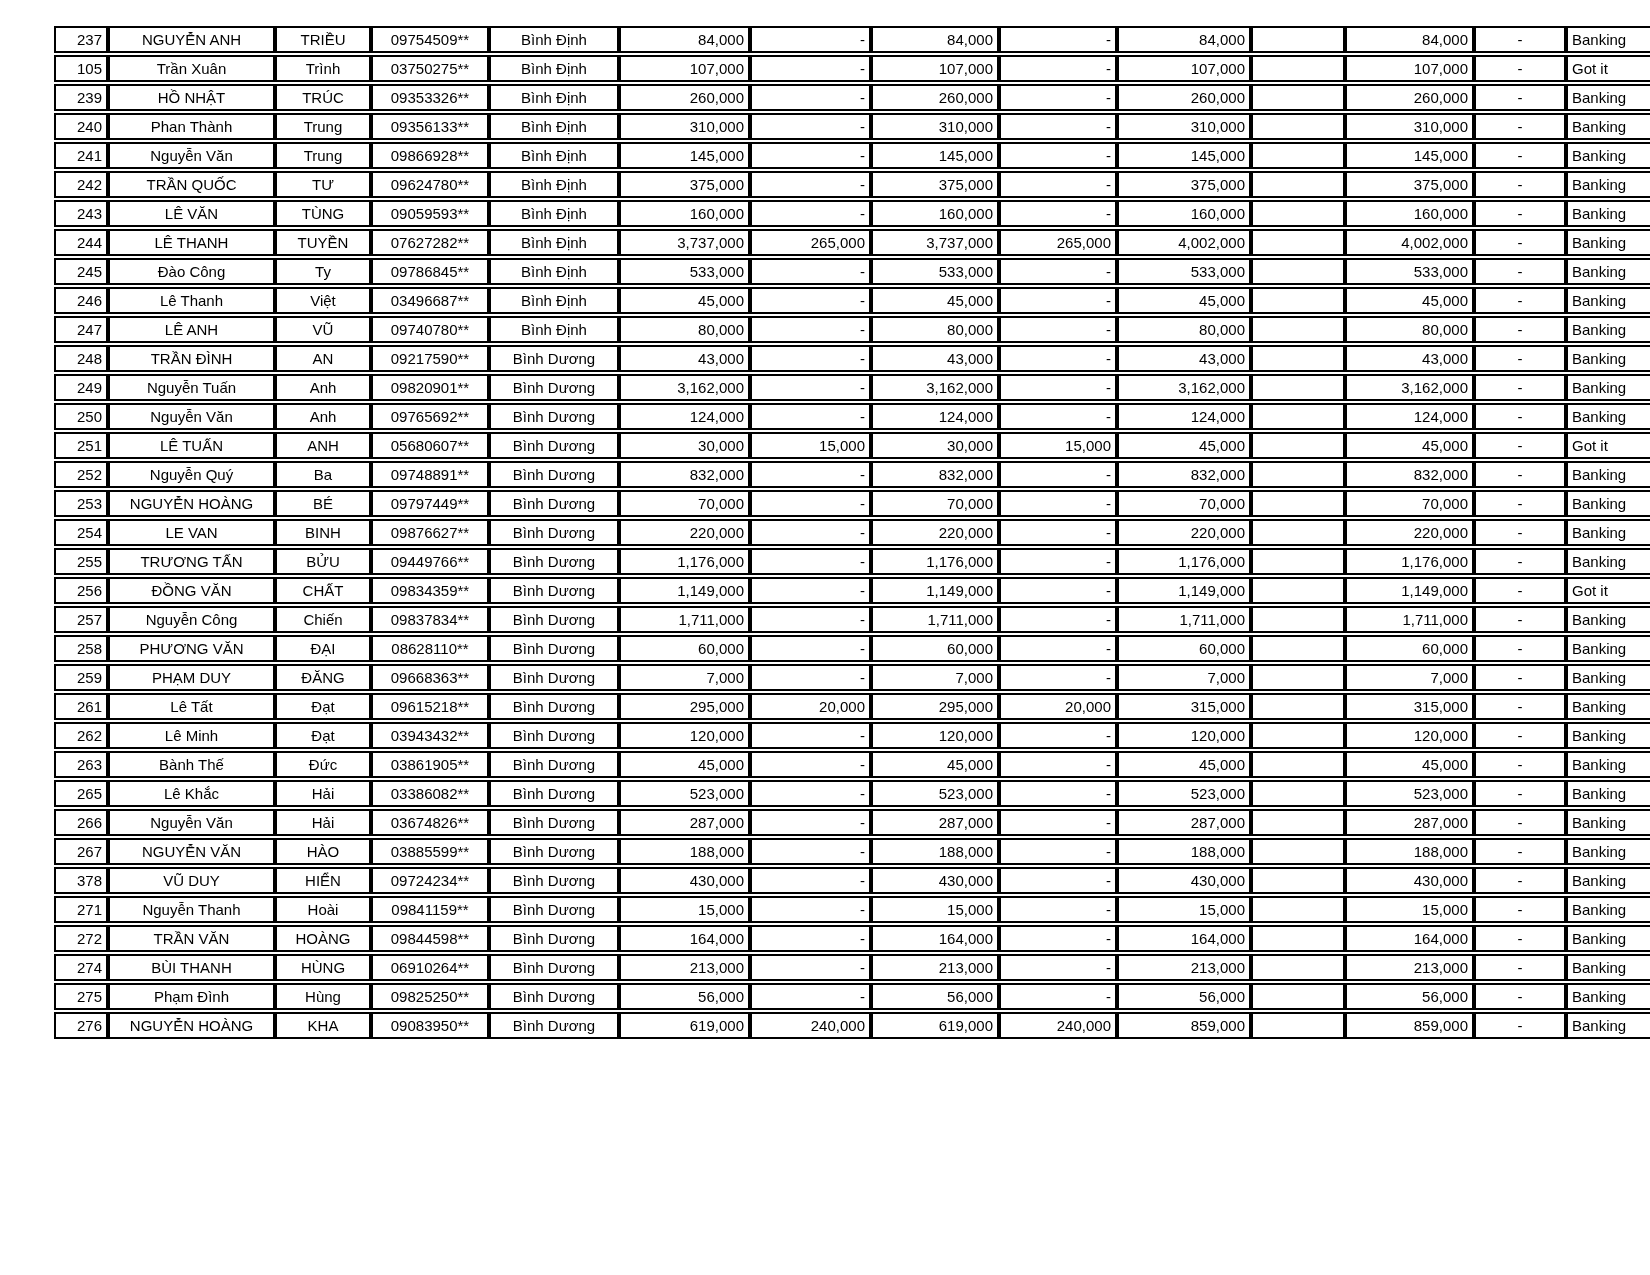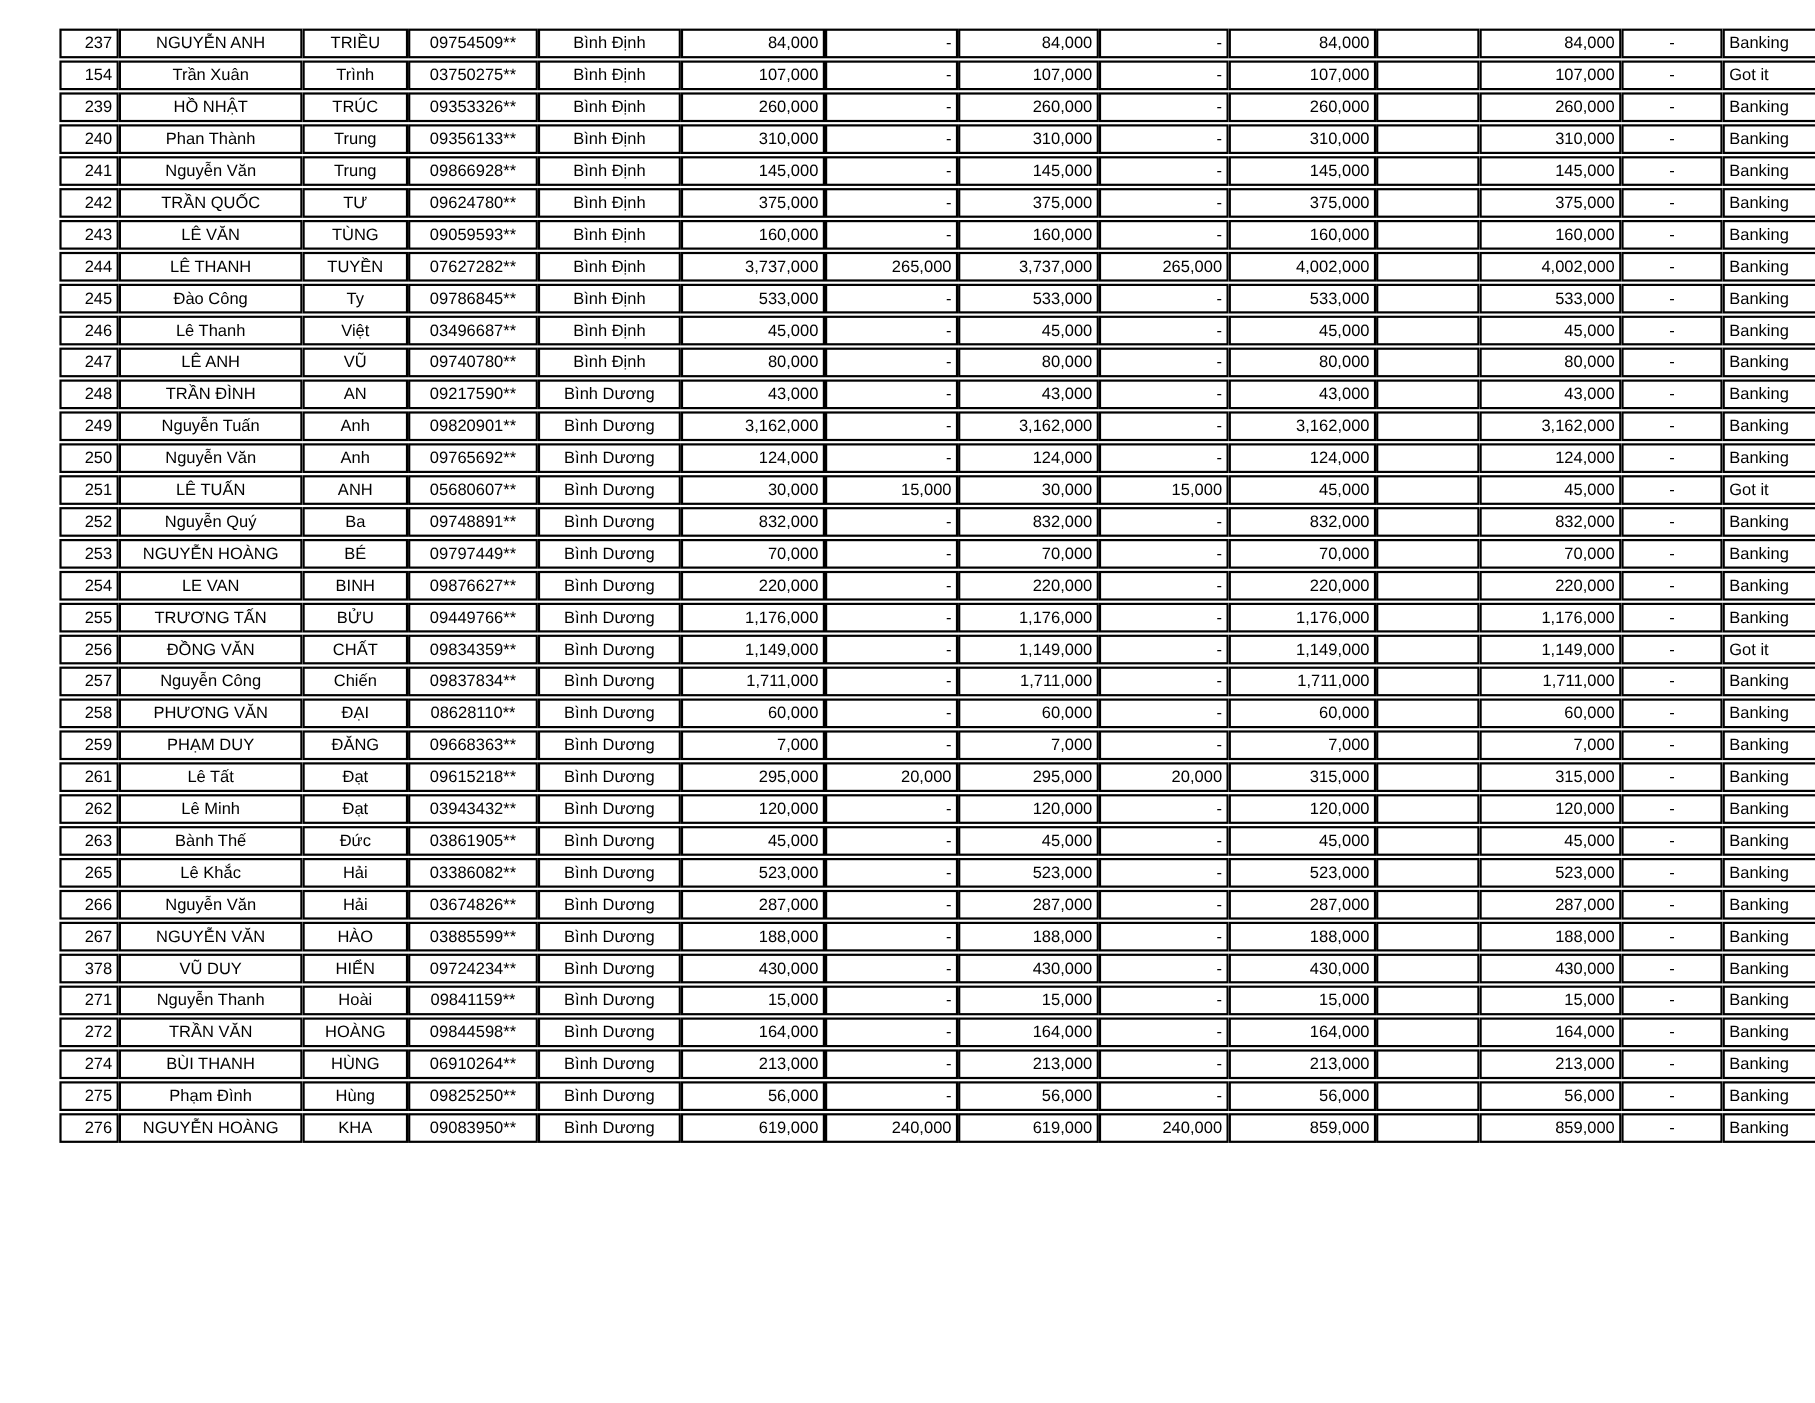--- a/index.html
+++ b/index.html
@@ -99,21 +99,21 @@
         <td class="dash-cell">-</td>
         <td>84,000</td>
         <td class="dash-cell">-</td>
         <td>84,000</td>
         <td></td>
         <td>84,000</td>
         <td>-</td>
         <td>Banking</td>
       </tr>
       <tr>
-        <td>154</td>
+        <td>105</td>
         <td>Trần Xuân</td>
         <td>Trình</td>
         <td>03750275**</td>
         <td>Bình Định</td>
         <td>107,000</td>
         <td class="dash-cell">-</td>
         <td>107,000</td>
         <td class="dash-cell">-</td>
         <td>107,000</td>
         <td></td>

